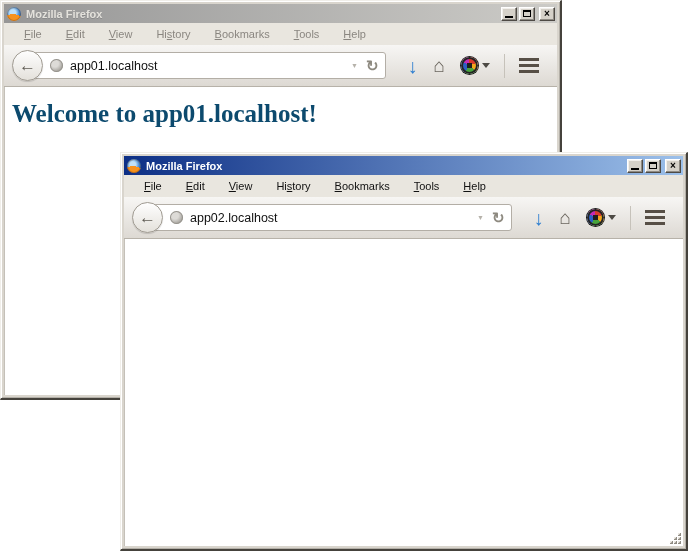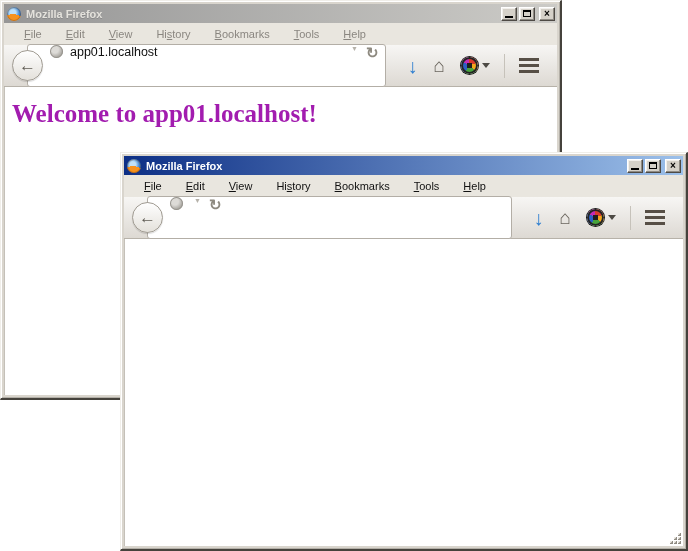--- a/index.html
+++ b/index.html
@@ -71,23 +71,23 @@
   .back-btn{
     width:31px;height:31px;border-radius:50%;box-sizing:border-box;
     background:linear-gradient(#fefefe,#e4e1db);
     border:1px solid #a09b92;
     box-shadow:0 1px 1px rgba(0,0,0,.15);
     display:flex;align-items:center;justify-content:center;
     font-size:17px;font-weight:bold;color:#5f5b54;
     position:relative;z-index:2;margin-right:-16px;flex:0 0 31px;
   }
   .urlbar{
-    height:43px;box-sizing:border-box;flex:1;
+    height:27px;box-sizing:border-box;flex:1;
     background:#ffffff;border:1px solid #b3aea6;border-radius:3px;
-    display:flex;
+    display:flex;align-items:center;
     padding:0 6px 0 22px;min-width:0;
   }
   .globe-icon{
     width:13px;height:13px;border-radius:50%;flex:0 0 13px;
     background:radial-gradient(circle at 38% 35%, #dddbd7 0 30%, #a5a29c 70%, #8d8a84);
     box-shadow:inset 0 0 0 1px #97948e;
     margin-right:7px;
   }
   .url-text{flex:1;font-size:12.5px;color:#111;white-space:nowrap;overflow:hidden;}
   .url-drop{font-size:7px;color:#b6b2aa;padding:0 4px;}
@@ -114,21 +114,21 @@
     width:20px;height:15px;
     background:repeating-linear-gradient(to bottom,#574f46 0 3px, rgba(0,0,0,0) 3px 6px);
   }
   
   .content{
     flex:1;background:#ffffff;position:relative;overflow:hidden;
     box-shadow:inset 1px 0 0 #c4c0b8;
   }
   .content h1{
     font-family:"Liberation Serif", serif;
-    font-size:25px;font-weight:bold;color:#a21caf;
+    font-size:25px;font-weight:bold;color:#0c4a6e;
     margin:13px 8px;white-space:nowrap;
   }
   .grip{
     position:absolute;right:2px;bottom:2px;width:13px;height:13px;
   }
   .grip i{
     position:absolute;width:3px;height:3px;background:#aca89f;
     box-shadow:inset -1px -1px 0 #8f8b83, inset 1px 1px 0 #e9e6e0;
   }
   .grip i:nth-child(1){right:0;bottom:8px;}
@@ -208,20 +208,21 @@
     <span class="mi"><span></span><span class="u">V</span><span>iew</span></span>
     <span class="mi"><span>Hi</span><span class="u">s</span><span>tory</span></span>
     <span class="mi"><span></span><span class="u">B</span><span>ookmarks</span></span>
     <span class="mi"><span></span><span class="u">T</span><span>ools</span></span>
     <span class="mi"><span></span><span class="u">H</span><span>elp</span></span>
   </div>
   <div class="toolbar">
     <span class="back-btn">←</span>
     <span class="urlbar">
       <span class="globe-icon"></span>
+      <span class="url-text">app02.localhost</span>
       <span class="url-drop">▼</span>
       <span class="url-reload">↻</span>
     </span>
     <span class="tools">
       <span class="tool dl-icon">↓</span>
       <span class="tool home-icon">⌂</span>
       <span class="tool ext-wrap">
         <span class="ext-icon"></span>
         <span class="caret"></span>
       </span>

